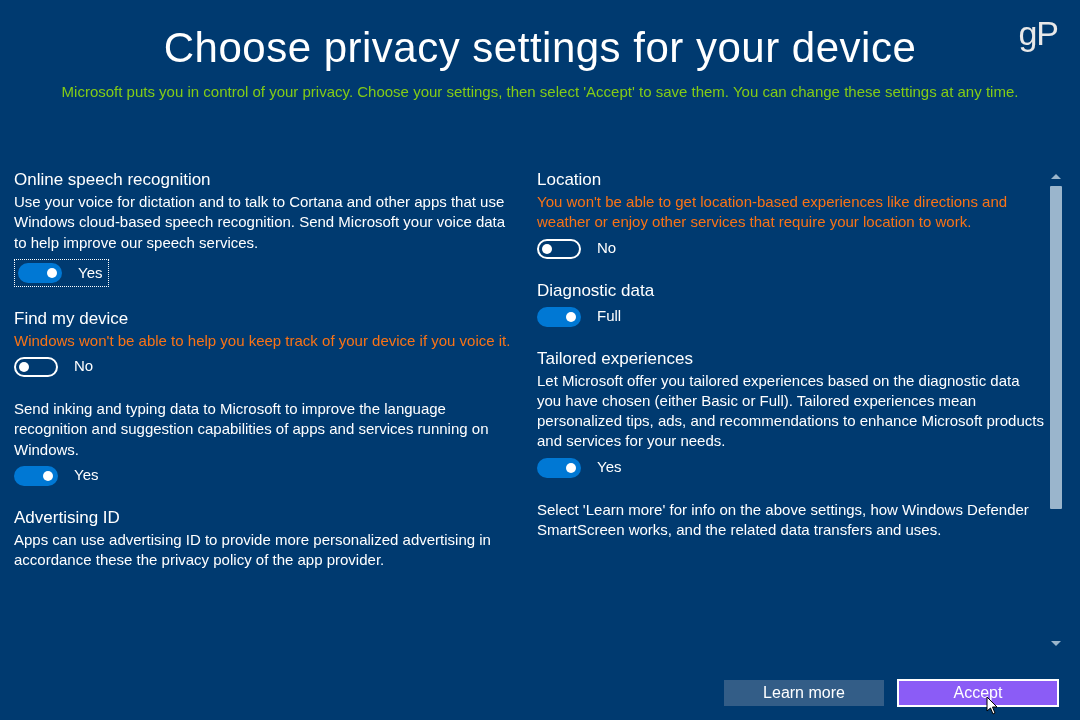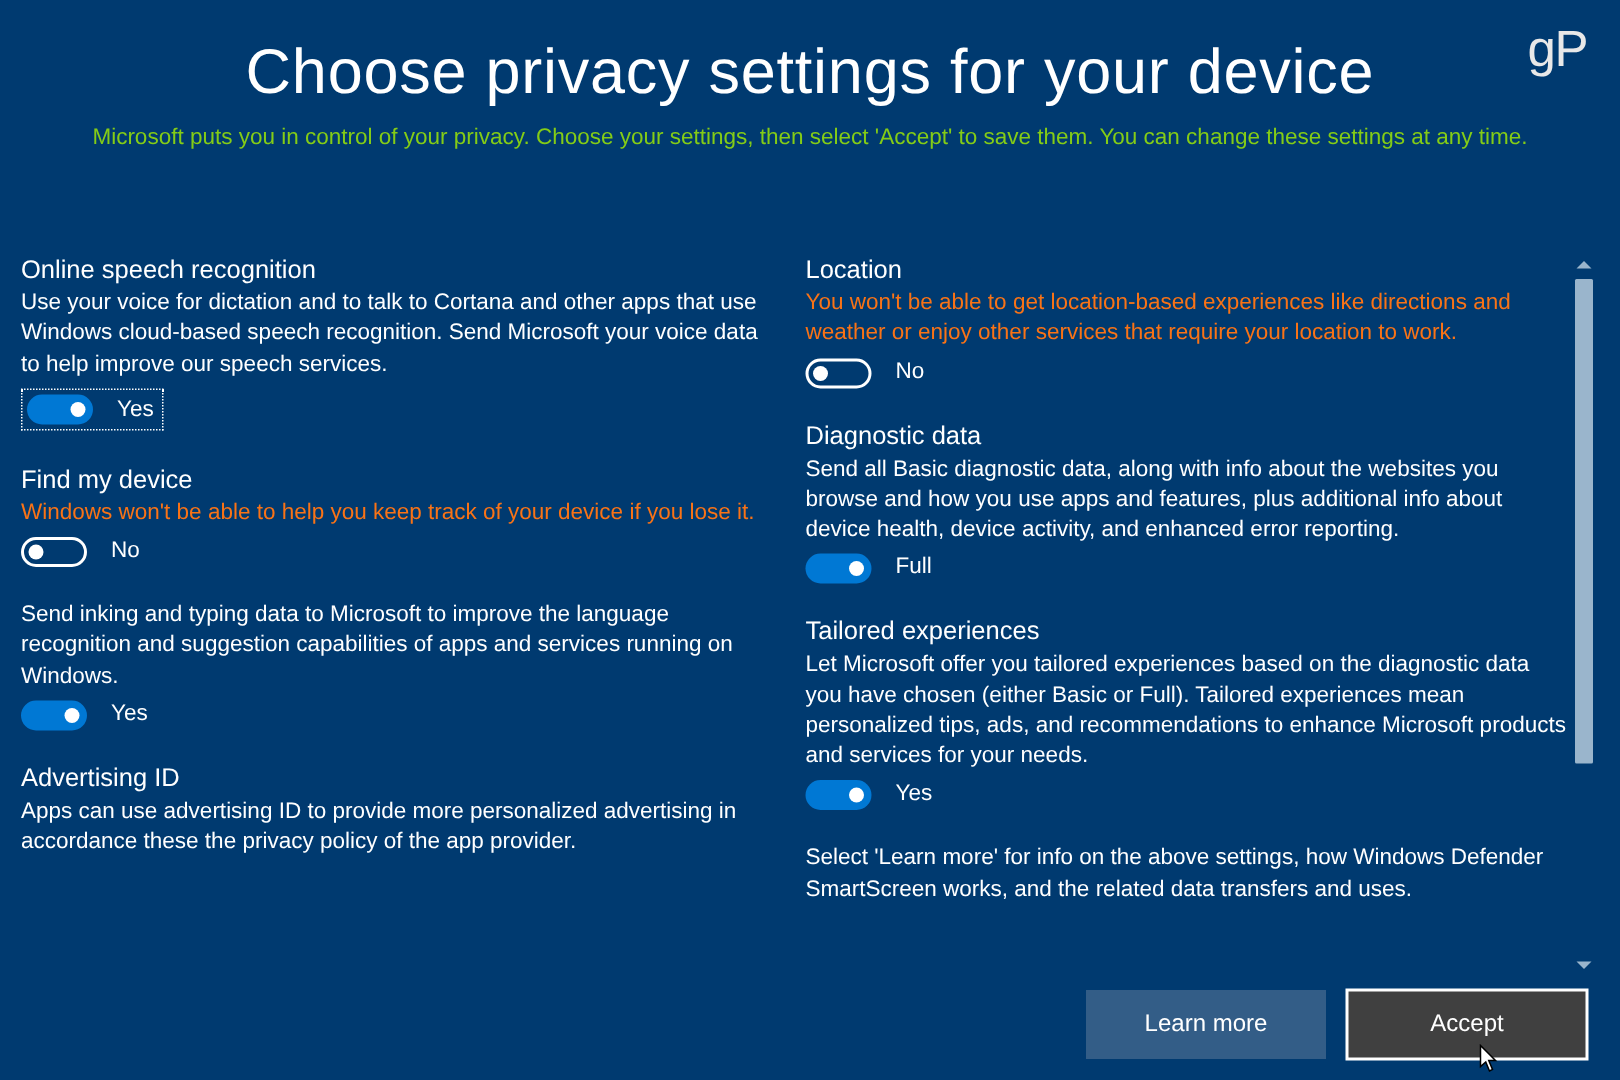--- a/index.html
+++ b/index.html
@@ -155,35 +155,35 @@
   }
   .footer {
     position: absolute;
     bottom: 14px;
     right: 22px;
     display: flex;
     gap: 14px;
   }
   .btn {
     min-width: 160px;
-    height: 46px;
+    height: 26px;
     font-size: 16px;
     color: #ffffff;
     display: flex;
     align-items: center;
     justify-content: center;
     cursor: pointer;
     border: none;
     font-family: inherit;
   }
   .btn.secondary {
     background: #335d87;
   }
   .btn.primary {
-    background: #404040;
+    background: #8b5cf6;
     outline: 2px solid #ffffff;
     outline-offset: -1px;
   }
   .cursor {
     position: absolute;
     bottom: 4px;
     right: 80px;
     width: 14px;
     height: 20px;
     pointer-events: none;
@@ -210,21 +210,21 @@
         <div class="focus-box">
           <div class="toggle on">
               <div class="knob"></div>
             </div>
           <span class="toggle-label">Yes</span>
         </div>
       </div>
 
       <div class="setting">
         <div class="setting-title">Find my device</div>
-        <div class="setting-desc warn">Windows won't be able to help you keep track of your device if you lose it.</div>
+        <div class="setting-desc warn">Windows won't be able to help you keep track of your device if you voice it.</div>
         <div class="toggle-row">
           <div class="toggle off">
               <div class="knob"></div>
             </div>
           <span class="toggle-label">No</span>
         </div>
       </div>
 
       <div class="setting">
         <div class="setting-desc">Send inking and typing data to Microsoft to improve the language recognition and suggestion capabilities of apps and services running on Windows.</div>
@@ -251,21 +251,20 @@
         <div class="toggle-row">
           <div class="toggle off">
               <div class="knob"></div>
             </div>
           <span class="toggle-label">No</span>
         </div>
       </div>
 
       <div class="setting">
         <div class="setting-title">Diagnostic data</div>
-        <div class="setting-desc">Send all Basic diagnostic data, along with info about the websites you browse and how you use apps and features, plus additional info about device health, device activity, and enhanced error reporting.</div>
         <div class="toggle-row">
           <div class="toggle on">
               <div class="knob"></div>
             </div>
           <span class="toggle-label">Full</span>
         </div>
       </div>
 
       <div class="setting">
         <div class="setting-title">Tailored experiences</div>

